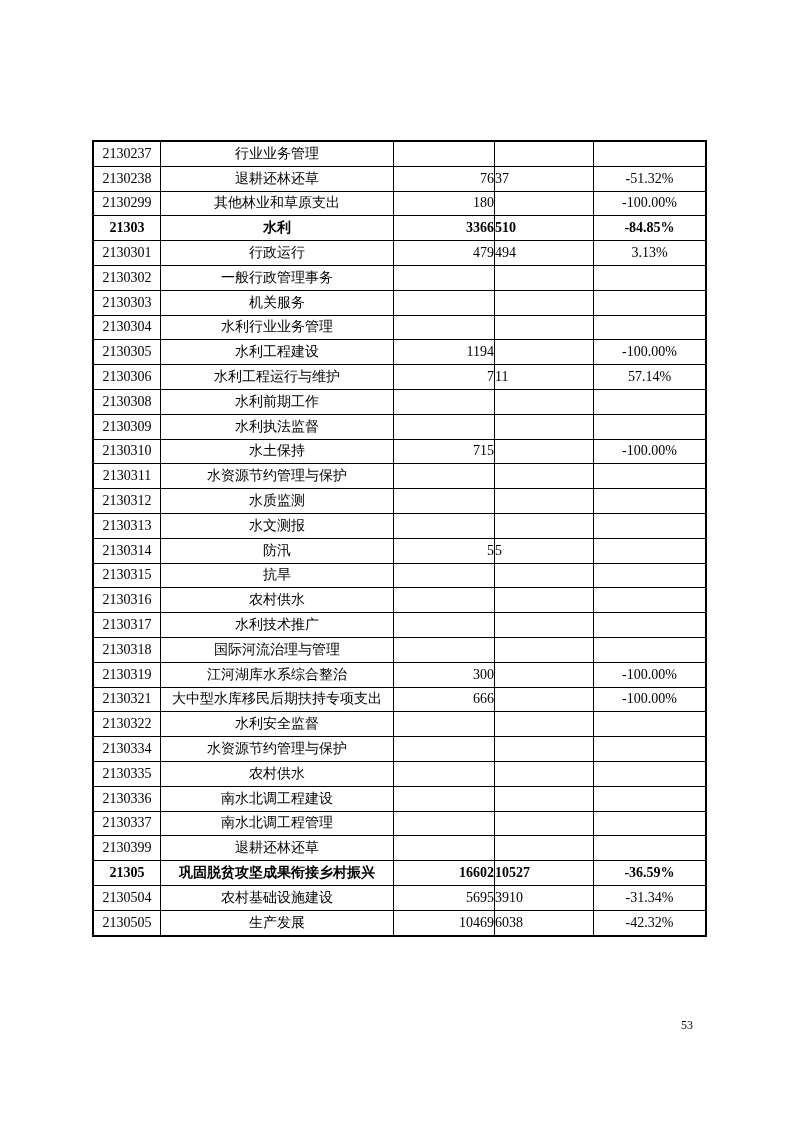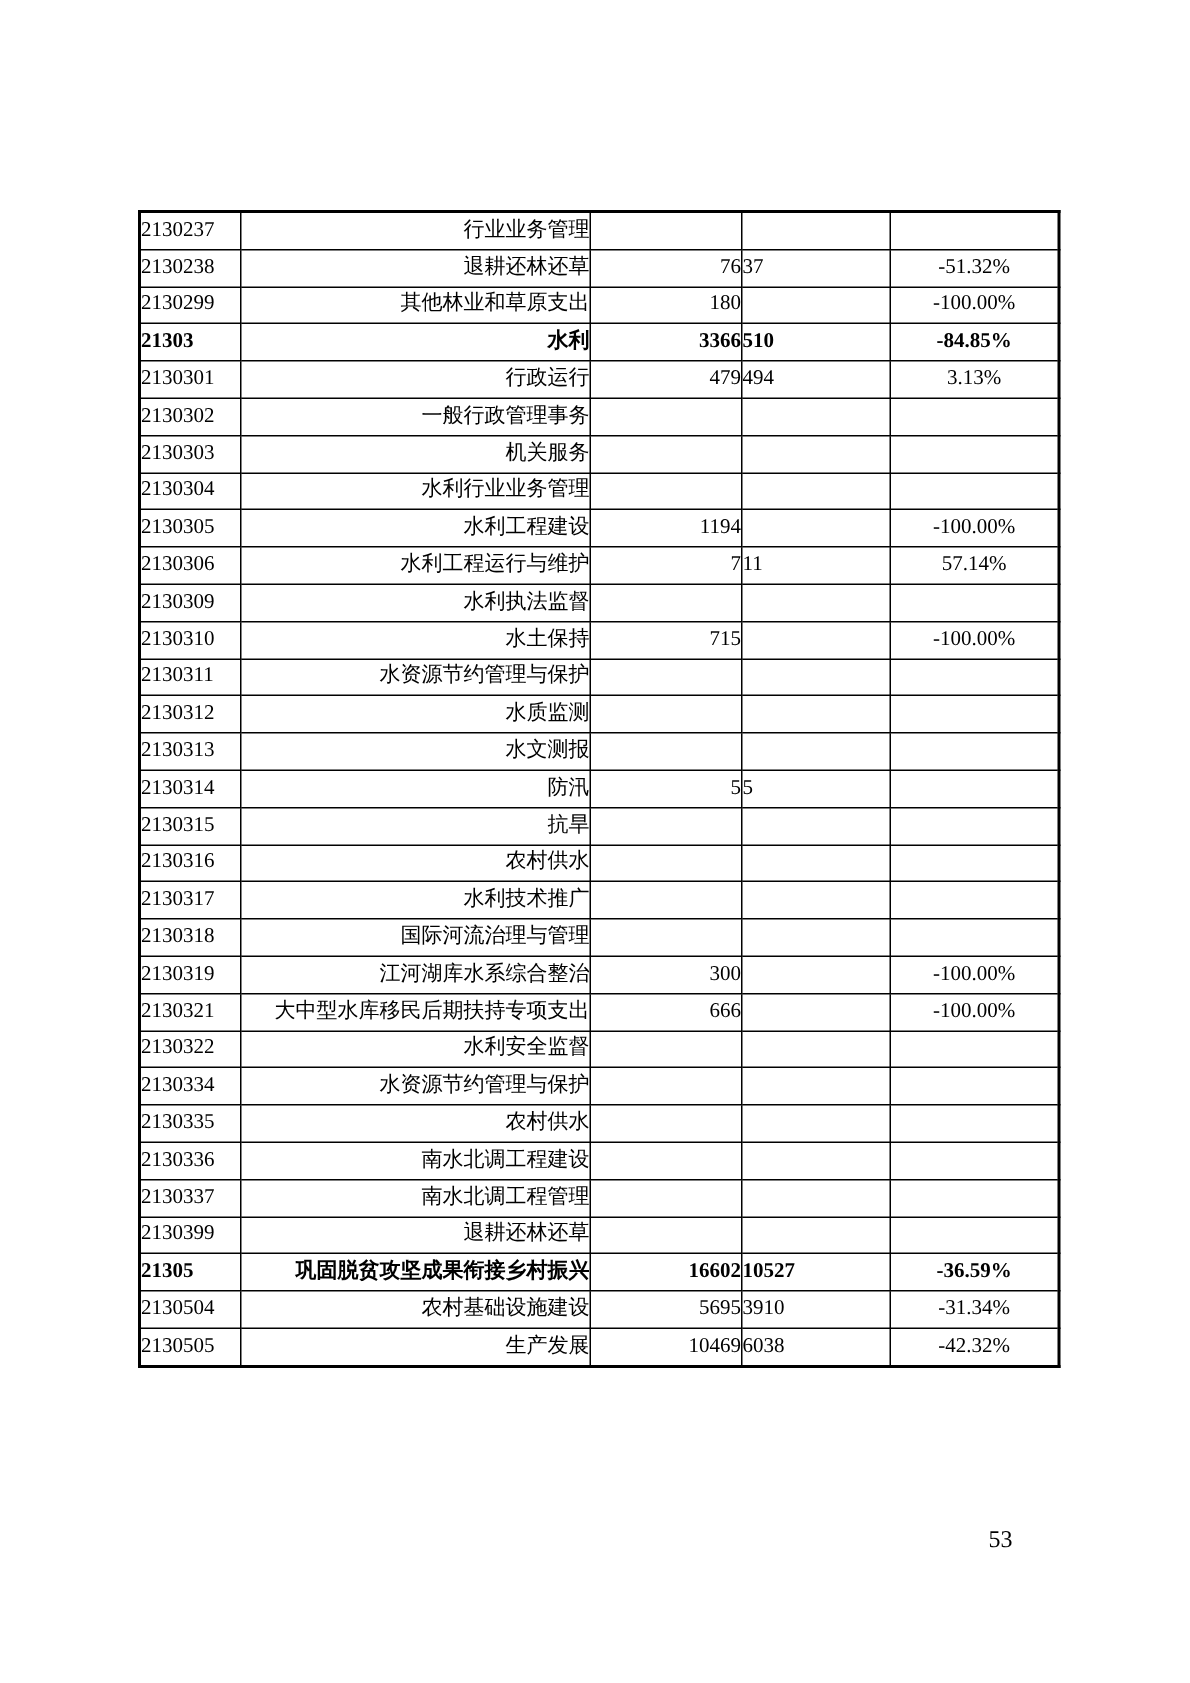--- a/index.html
+++ b/index.html
@@ -30,33 +30,33 @@
   table.budget td {
     border: 1px solid #000000;
     height: 23.8px;
     font-size: 14px;
     line-height: 1;
     vertical-align: middle;
     padding: 0;
     white-space: nowrap;
     overflow: hidden;
   }
-  td.c-code   { width: 66px;  text-align: left;  padding-left: 9px;  }
-  td.c-name   { width: 232px; text-align: right;  padding-left: 11px; }
+  td.c-code   { width: 66px;  text-align: center;  padding-left: 9px;  }
+  td.c-name   { width: 232px; text-align: center;  padding-left: 11px; }
   td.c-prev   { width: 100px; text-align: right; padding-right: 10px; }
   td.c-curr   { width: 98px;  padding-right: 10px; }
   td.c-pct    { width: 111px; text-align: center; padding-right: 8px;  }
   tr.bold td  { font-weight: bold; }
   .page-number {
     position: absolute;
-    left: 652px;
+    left: 672px;
     top: 1018px;
     width: 30px;
     text-align: center;
-    font-size: 16px;
+    font-size: 12px;
     color: #000000;
   }
 </style>
 </head>
 <body>
 
 <div class="table-wrap">
   <table class="budget">
     <tbody>
         <tr>
@@ -123,20 +123,27 @@
           <td class="c-pct">-100.00%</td>
         </tr>
         <tr>
           <td class="c-code">2130306</td>
           <td class="c-name">水利工程运行与维护</td>
           <td class="c-prev">7</td>
           <td class="c-curr">11</td>
           <td class="c-pct">57.14%</td>
         </tr>
         <tr>
+          <td class="c-code">2130308</td>
+          <td class="c-name">水利前期工作</td>
+          <td class="c-prev"></td>
+          <td class="c-curr"></td>
+          <td class="c-pct"></td>
+        </tr>
+        <tr>
           <td class="c-code">2130309</td>
           <td class="c-name">水利执法监督</td>
           <td class="c-prev"></td>
           <td class="c-curr"></td>
           <td class="c-pct"></td>
         </tr>
         <tr>
           <td class="c-code">2130310</td>
           <td class="c-name">水土保持</td>
           <td class="c-prev">715</td>

